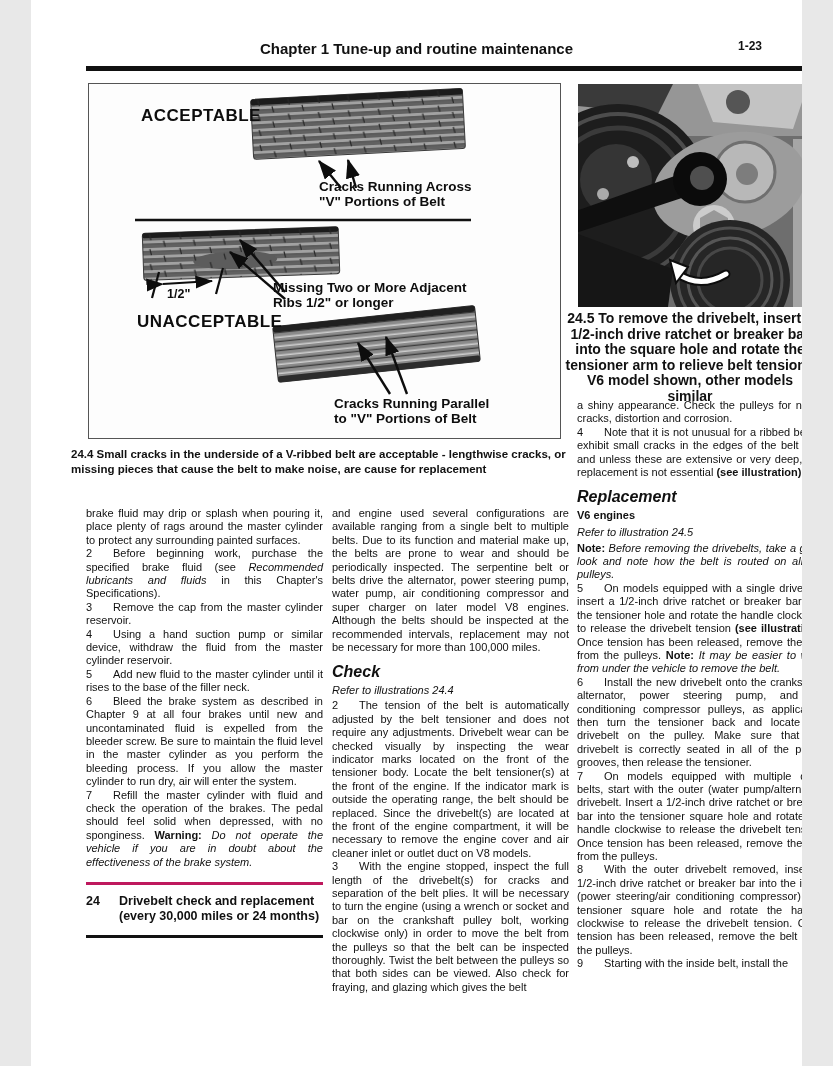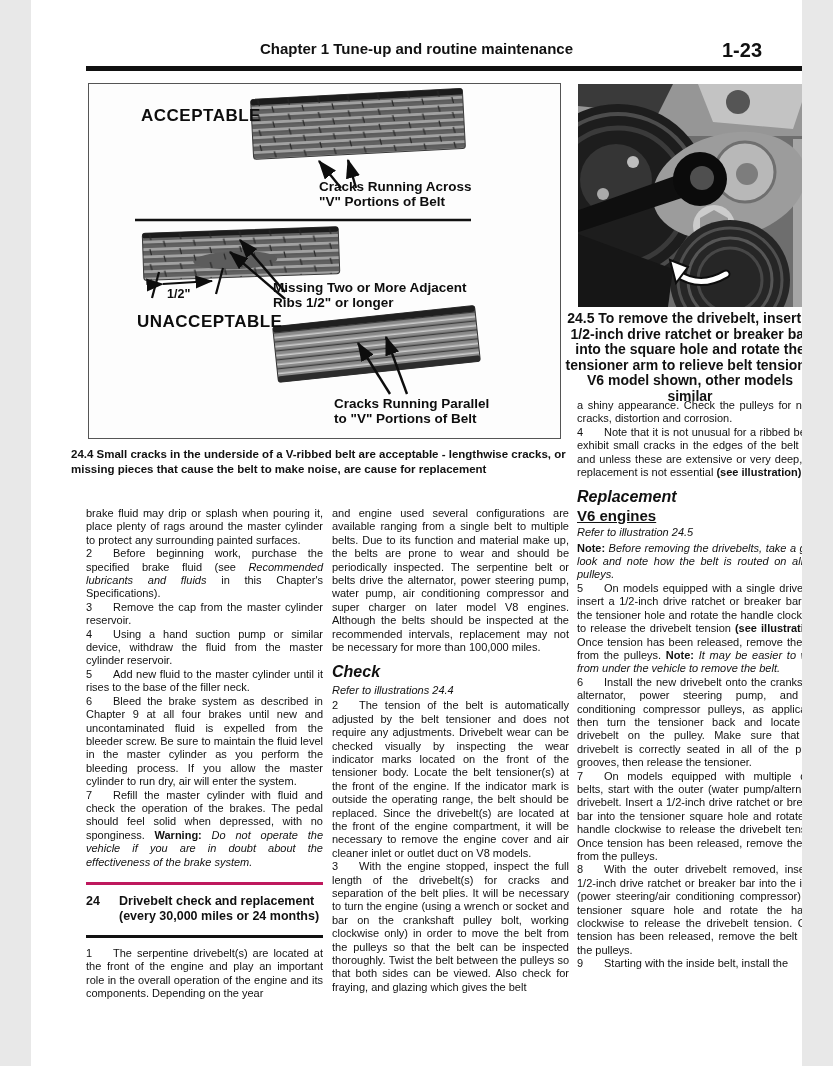--- a/index.html
+++ b/index.html
@@ -4,21 +4,21 @@
 <style>
   html,body{margin:0;padding:0;background:#e8e8e8;}
   .page{
     position:relative;width:771px;height:1066px;background:#ffffff;
     font-family:"Liberation Sans","DejaVu Sans",sans-serif;color:#111;overflow:hidden;
     margin:0 auto;
   }
   
   .hdr-title{position:absolute;top:40px;left:0;width:100%;text-align:center;
     font-size:15px;font-weight:bold;color:#111;}
-  .hdr-num{position:absolute;top:39px;right:40px;font-size:20px;font-weight:bold;}
+  .hdr-num{position:absolute;top:39px;right:40px;font-size:12px;font-weight:bold;}
   .hdr-rule{position:absolute;top:66px;left:55px;width:738px;height:5px;background:#111;}
   
   .figbox{position:absolute;left:57px;top:83px;width:471px;height:354px;
     border:1px solid #555;background:#fdfdfd;}
   .figbox svg{position:absolute;left:0;top:0;}
   .figlabel{position:absolute;font-weight:bold;color:#0d0d0d;line-height:1.12;}
   .fl-big{font-size:17px;letter-spacing:.5px;}
   .fl-md{font-size:13.5px;}
   .fl-sm{font-size:12.5px;}
   .figcap{position:absolute;left:40px;top:447px;width:504px;text-align:left;
@@ -30,21 +30,21 @@
   
   .col{position:absolute;font-size:11px;line-height:13.4px;}
   .col-left{left:55px;top:507px;width:237px;}
   .col-mid{left:301px;top:507px;width:237px;}
   .col-right{left:546px;top:399px;width:247px;}
   .para{text-align:justify;margin:0;}
   .para .pnum{display:inline-block;min-width:27px;}
   .b{font-weight:bold;}
   .i{font-style:italic;}
   .h-italic{font-size:16px;font-weight:bold;font-style:italic;margin:11px 0 5px 0;}
-  .h-sub{font-size:15px;font-weight:bold;margin:2px 0 4px 0;text-decoration:underline;}
+  .h-sub{font-size:11px;font-weight:bold;margin:2px 0 4px 0;}
   .refer{font-style:italic;margin:0 0 2px 0;}
   .sec{border-top:3px solid #be185d;border-bottom:3px solid #111;
     margin-top:13px;margin-bottom:9px;padding:9px 0 10px 0;display:flex;}
   .sec-num{font-size:12.5px;font-weight:bold;width:33px;flex:0 0 33px;line-height:15.5px;}
   .sec-lines{font-size:12.5px;font-weight:bold;line-height:15.5px;}
 </style>
 </head>
 <body>
 
 <div class="page">
@@ -177,21 +177,20 @@
       <p class="para"><span class="pnum">5</span><span>Add new fluid to the master cylinder until it rises to the base of the filler neck.</span></p>
       <p class="para"><span class="pnum">6</span><span>Bleed the brake system as described in Chapter 9 at all four brakes until new and uncontaminated fluid is expelled from the bleeder screw. Be sure to maintain the fluid level in the master cylinder as you perform the bleeding process. If you allow the master cylinder to run dry, air will enter the system.</span></p>
       <p class="para"><span class="pnum">7</span><span>Refill the master cylinder with fluid and check the operation of the brakes. The pedal should feel solid when depressed, with no sponginess. </span><span class="b">Warning:</span><span> </span><span class="i">Do not operate the vehicle if you are in doubt about the effectiveness of the brake system.</span></p>
       <div class="sec">
         <span class="sec-num">24</span>
         <div class="sec-lines">
           <div>Drivebelt check and replacement</div>
           <div>(every 30,000 miles or 24 months)</div>
         </div>
       </div>
-      <p class="para"><span class="pnum">1</span><span>The serpentine drivebelt(s) are located at the front of the engine and play an important role in the overall operation of the engine and its components. Depending on the year</span></p>
     </div>
   <div class="col col-mid">
       <p class="para"><span>and engine used several configurations are available ranging from a single belt to multiple belts. Due to its function and material make up, the belts are prone to wear and should be periodically inspected. The serpentine belt or belts drive the alternator, power steering pump, water pump, air conditioning compressor and super charger on later model V8 engines. Although the belts should be inspected at the recommended intervals, replacement may not be necessary for more than 100,000 miles.</span></p>
       <div class="h-italic">Check</div>
       <div class="refer">Refer to illustrations 24.4</div>
       <p class="para"><span class="pnum">2</span><span>The tension of the belt is automatically adjusted by the belt tensioner and does not require any adjustments. Drivebelt wear can be checked visually by inspecting the wear indicator marks located on the front of the tensioner body. Locate the belt tensioner(s) at the front of the engine. If the indicator mark is outside the operating range, the belt should be replaced. Since the drivebelt(s) are located at the front of the engine compartment, it will be necessary to remove the engine cover and air cleaner inlet or outlet duct on V8 models.</span></p>
       <p class="para"><span class="pnum">3</span><span>With the engine stopped, inspect the full length of the drivebelt(s) for cracks and separation of the belt plies. It will be necessary to turn the engine (using a wrench or socket and bar on the crankshaft pulley bolt, working clockwise only) in order to move the belt from the pulleys so that the belt can be inspected thoroughly. Twist the belt between the pulleys so that both sides can be viewed. Also check for fraying, and glazing which gives the belt</span></p>
     </div>
   <div class="col col-right">
       <p class="para"><span>a shiny appearance. Check the pulleys for nicks, cracks, distortion and corrosion.</span></p>

